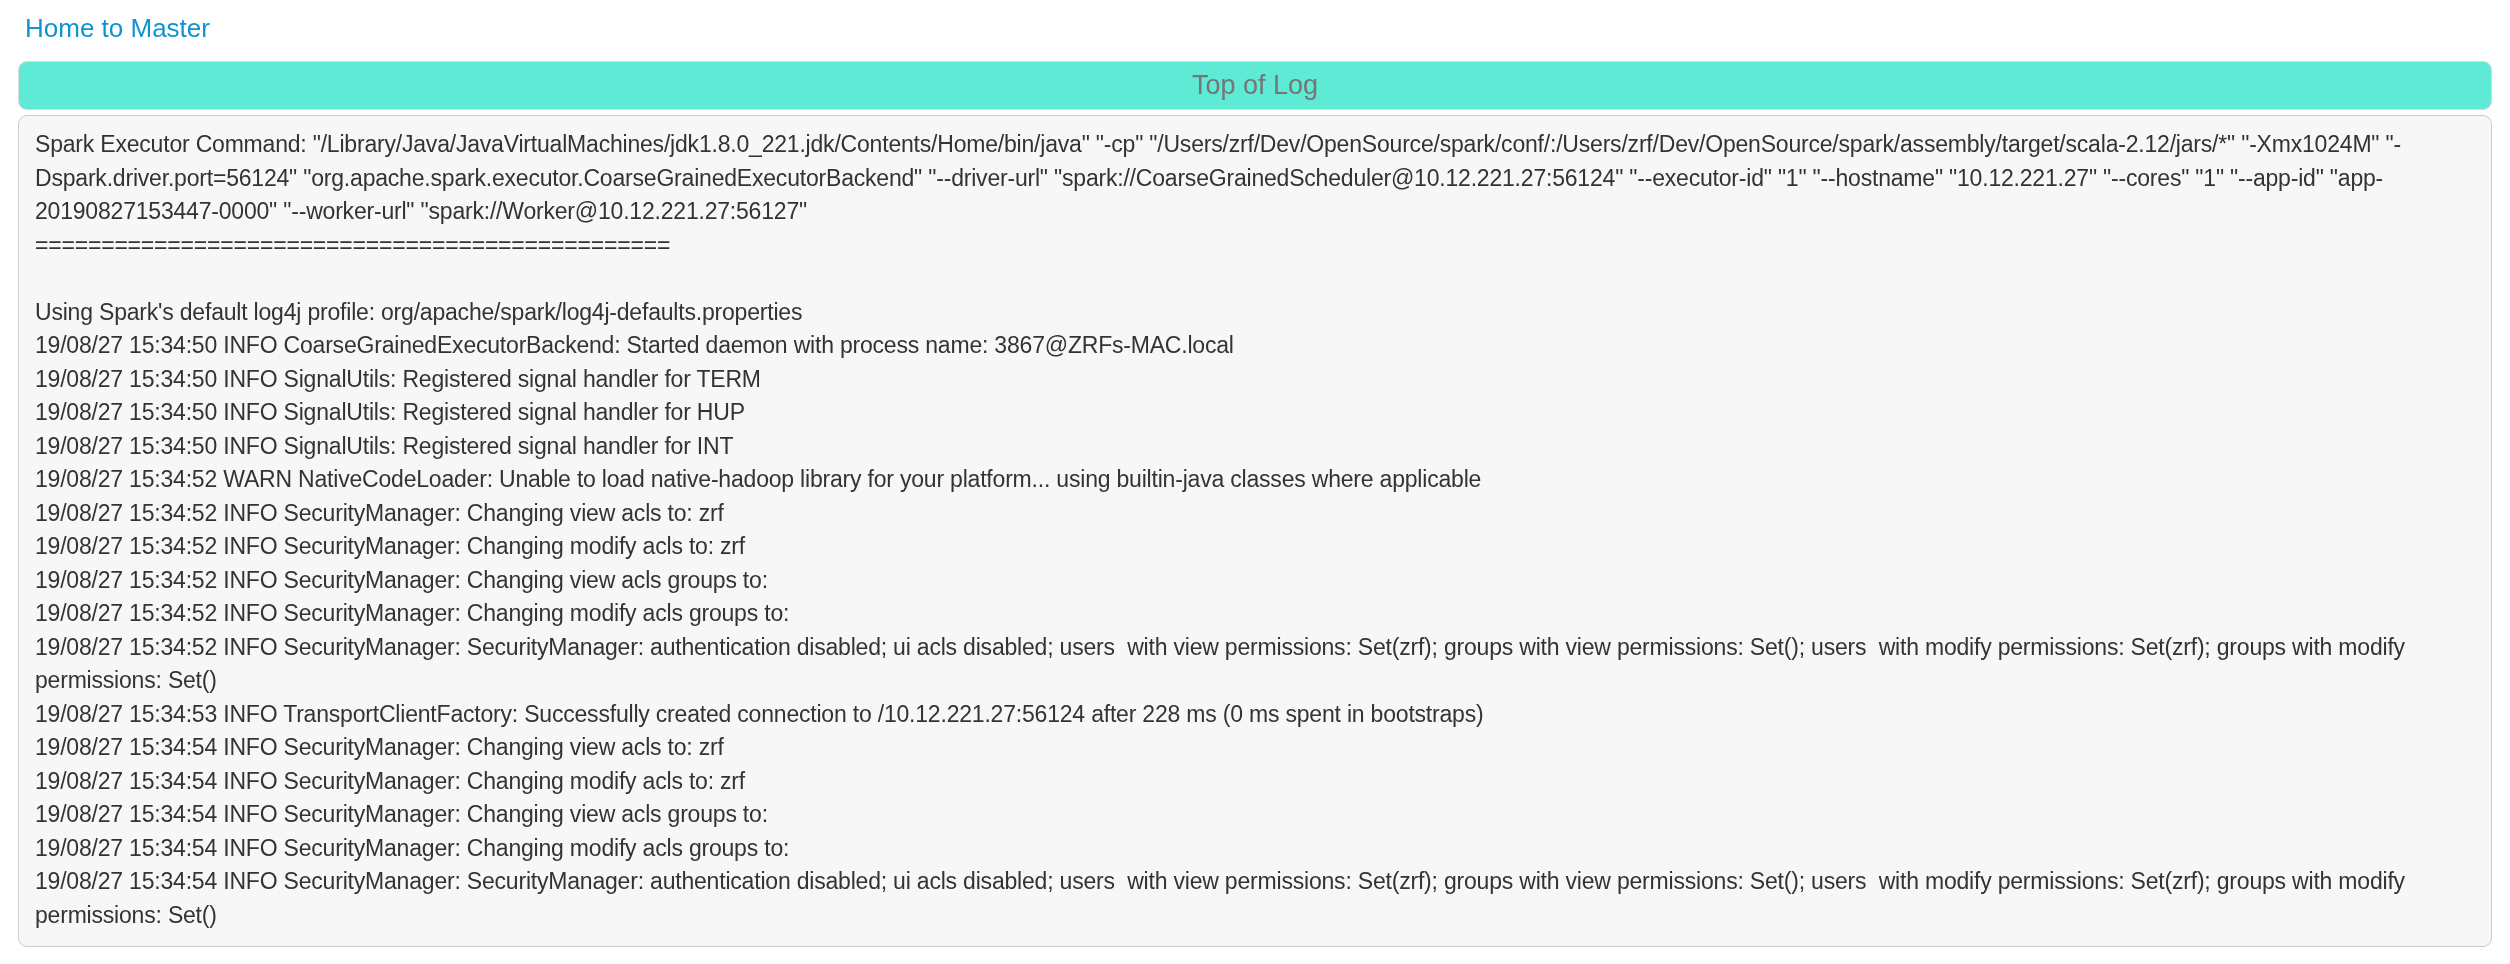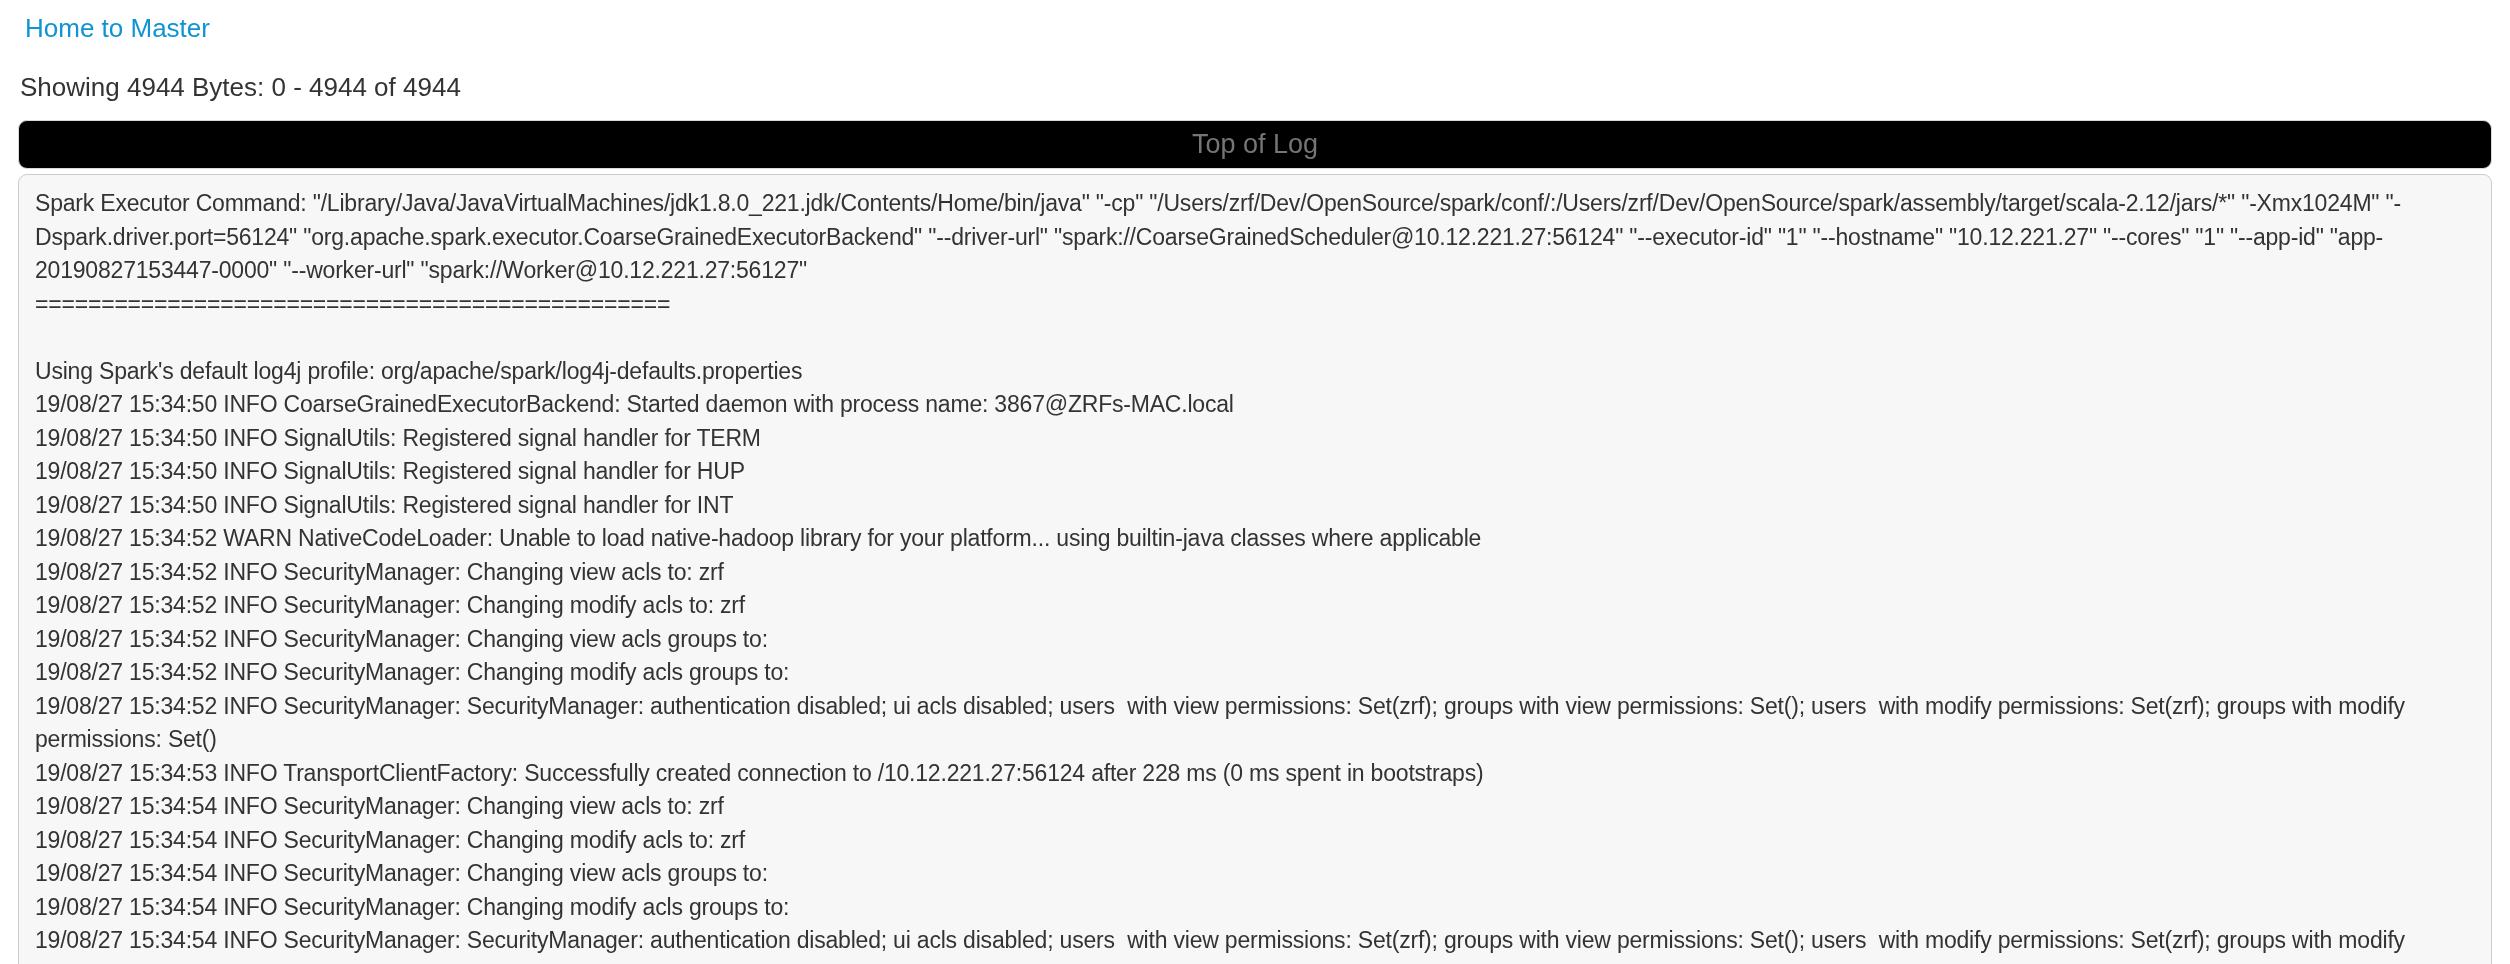--- a/index.html
+++ b/index.html
@@ -30,21 +30,21 @@
     margin-left: 2px;
     color: #333333;
     font-size: 26px;
     line-height: 32px;
   }
   .log-header-bar {
     display: block;
     width: 100%;
     margin-top: 17px;
     height: 49px;
-    background: #000000;
+    background: #5eead4;
     border: 1px solid #d9d9d9;
     border-radius: 9px;
     color: #757575;
     font-size: 27px;
     font-family: "Liberation Sans", sans-serif;
     text-align: center;
     line-height: 47px;
     padding: 0;
     cursor: pointer;
   }
@@ -65,21 +65,20 @@
     overflow-wrap: break-word;
   }
 </style>
 </head>
 <body>
 
 <div class="page">
 
   <a href="#" class="back-link">Home to Master</a>
 
-  <div class="byte-range">Showing 4944 Bytes: 0 - 4944 of 4944</div>
 
   <button type="button" class="log-header-bar">Top of Log</button>
 
   <pre class="log-box">Spark Executor Command: "/Library/Java/JavaVirtualMachines/jdk1.8.0_221.jdk/Contents/Home/bin/java" "-cp" "/Users/zrf/Dev/OpenSource/spark/conf/:/Users/zrf/Dev/OpenSource/spark/assembly/target/scala-2.12/jars/*" "-Xmx1024M" "-Dspark.driver.port=56124" "org.apache.spark.executor.CoarseGrainedExecutorBackend" "--driver-url" "spark://CoarseGrainedScheduler@10.12.221.27:56124" "--executor-id" "1" "--hostname" "10.12.221.27" "--cores" "1" "--app-id" "app-20190827153447-0000" "--worker-url" "spark://Worker@10.12.221.27:56127"
 ================================================
 
 Using Spark's default log4j profile: org/apache/spark/log4j-defaults.properties
 19/08/27 15:34:50 INFO CoarseGrainedExecutorBackend: Started daemon with process name: 3867@ZRFs-MAC.local
 19/08/27 15:34:50 INFO SignalUtils: Registered signal handler for TERM
 19/08/27 15:34:50 INFO SignalUtils: Registered signal handler for HUP

